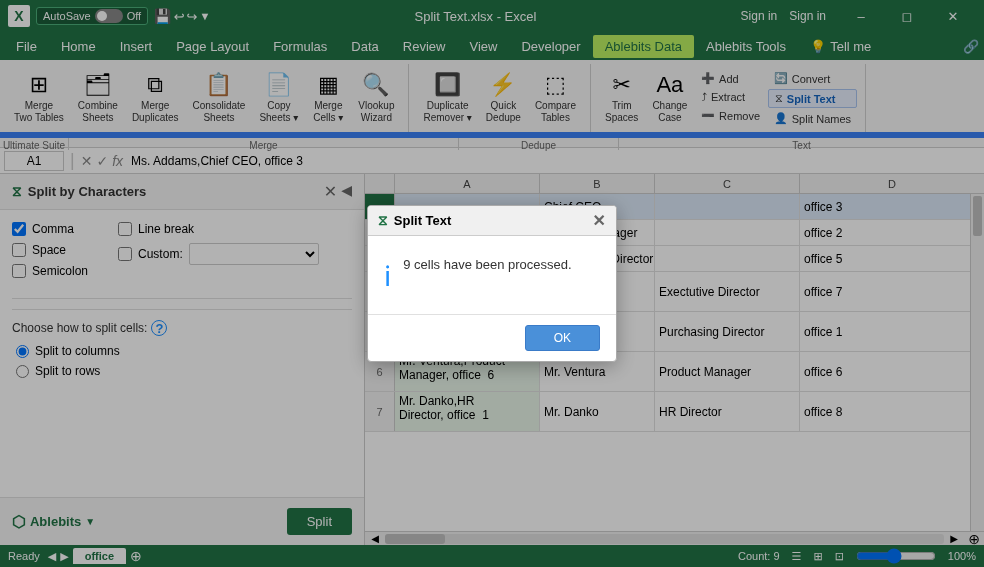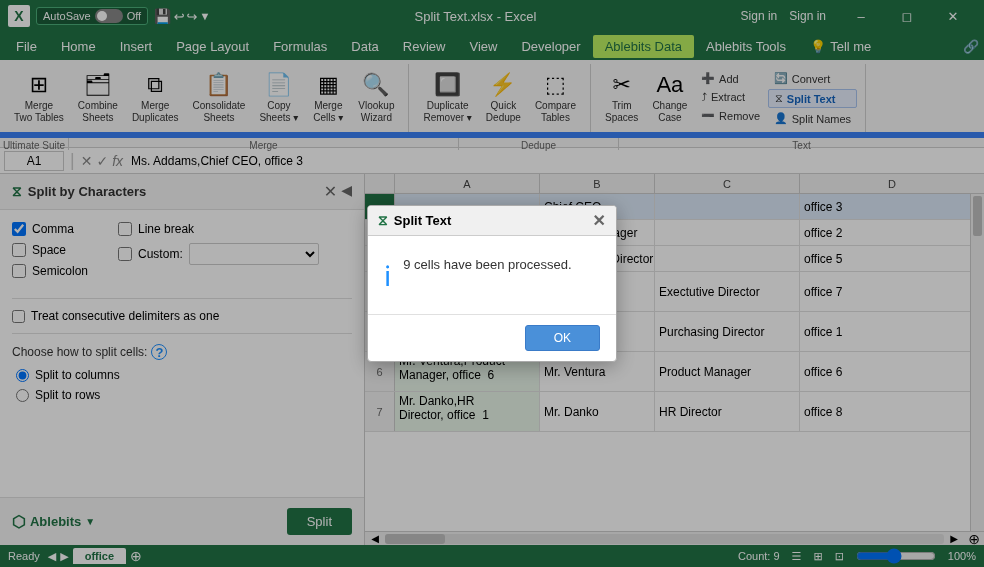--- a/index.html
+++ b/index.html
@@ -494,24 +494,20 @@
             </label>
             <select class="custom-select" style="width:130px;height:22px;border:1px solid #ccc;font-size:11px;">
               <option></option>
             </select>
           </div>
         </div>
       </div>
 
       <hr class="divider-line">
 
-      <div class="consecutive-row">
-        <input type="checkbox" style="">
-        <span>Treat consecutive delimiters as one</span>
-      </div>
 
       <hr class="divider-line">
 
       <div class="split-cells-label">
         <span>Choose how to split cells:</span>
         <span style="color:#1e90ff;cursor:pointer;font-size:13px;border:1px solid #1e90ff;border-radius:50%;width:16px;height:16px;display:inline-flex;align-items:center;justify-content:center;font-weight:bold;">?</span>
       </div>
 
       <div class="radio-group">
         <label class="radio-item">

